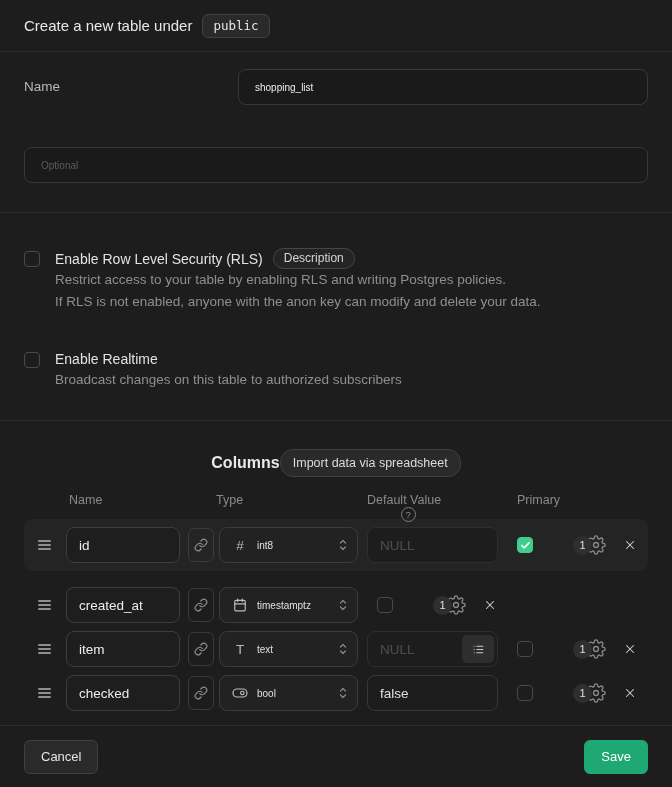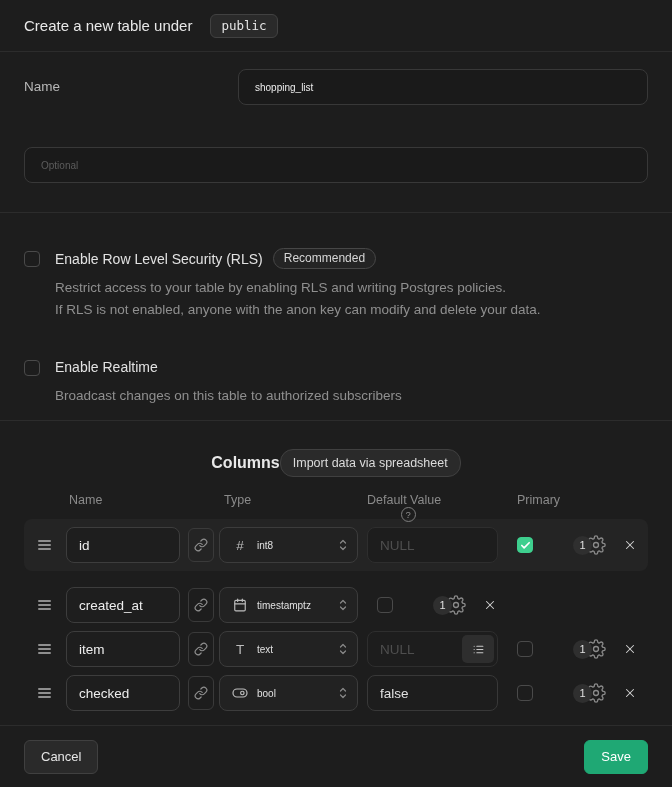--- a/index.html
+++ b/index.html
@@ -12,21 +12,21 @@
   }
   .dialog { display:flex; flex-direction:column; width:672px; height:659px; }
 
   
   .modal-header {
     height:52px; flex:0 0 52px; display:flex; align-items:center;
     padding:0 24px; border-bottom:1px solid #2c2c2c;
   }
   .modal-title { font-size:15px; color:#e8e8e8; }
   .schema-badge {
-    margin-left:18px; font-family:"DejaVu Sans Mono", monospace;
+    margin-left:10px; font-family:"DejaVu Sans Mono", monospace;
     font-size:12.5px; color:#e5e5e5; background:#2a2a2a;
     border:1px solid #414141; border-radius:6px; padding:3px 10px 4px;
   }
 
   
   .section-a { height:161px; flex:0 0 161px; padding:17px 24px 0; border-bottom:1px solid #2c2c2c; }
   .form-row { display:flex; }
   .form-row + .form-row { margin-top:42px; }
   .form-row label { width:214px; padding-top:10px; font-size:13.5px; color:#b8b8b8; }
   .text-input {
@@ -44,35 +44,35 @@
     width:16px; height:16px; flex:0 0 16px; border:1px solid #4a4a4a;
     border-radius:4px; background:transparent; margin-top:3px; cursor:pointer;
   }
   .toggle-content { margin-left:15px; }
   .toggle-title-row { display:flex; align-items:center; }
   .toggle-title { font-size:14px; color:#e2e2e2; line-height:20px; }
   .pill {
     margin-left:10px; font-size:12px; color:#d6d6d6; background:#242424;
     border:1px solid #474747; border-radius:999px; padding:2px 10px 3px;
   }
-  .toggle-desc { margin-top:8px; font-size:13.5px; color:#8f8f8f; line-height:21.5px; }
+  .toggle-desc { margin-top:0; font-size:13.5px; color:#8f8f8f; line-height:21.5px; }
 
   
   .section-c { height:305px; flex:0 0 305px; padding:24px 24px 0; border-bottom:1px solid #2c2c2c; }
   .columns-head { display:flex; align-items:center; justify-content:center; height:36px; }
   .columns-title { font-size:16px; font-weight:700; color:#e8e8e8; }
   .btn-secondary {
     height:28px; background:#2a2a2a; border:1px solid #404040; border-radius:13px;
     color:#dcdcdc; font-size:12.5px; padding:0 12px; cursor:pointer;
     font-family:"Liberation Sans", sans-serif;
   }
   .cols-header-row { position:relative; margin-top:12px; height:16px; font-size:12.5px; color:#8a8a8a; }
   .col-h { position:absolute; top:0; }
   .col-h-name    { left:45px; }
-  .col-h-type    { left:200px; }
+  .col-h-type    { left:192px; }
   .col-h-default { left:343px; display:flex; align-items:center;flex-direction:column; }
   .col-h-primary { left:493px; }
   .help-circle {
     display:inline-flex; align-items:center; justify-content:center;
     width:15px; height:15px; border:1px solid #7d7d7d; border-radius:50%;
     font-size:9.5px; color:#8f8f8f; margin-left:8px;
   }
 
   
   .row-panel { margin-top:10px; background:#242424; border-radius:8px; padding:8px 0; }
@@ -172,21 +172,21 @@
       <input class="text-input" type="text" placeholder="Optional" style="">
     </div>
   </div>
 
   <div class="section-b">
     <div class="toggle-block">
       <span class="checkbox"></span>
       <div class="toggle-content">
         <div class="toggle-title-row">
           <span class="toggle-title">Enable Row Level Security (RLS)</span>
-          <span class="pill">Recommended</span>
+          <span class="pill">Description</span>
         </div>
         <div class="toggle-desc">
           <div>Restrict access to your table by enabling RLS and writing Postgres policies.</div>
           <div>If RLS is not enabled, anyone with the anon key can modify and delete your data.</div>
         </div>
       </div>
     </div>
     <div class="toggle-block">
       <span class="checkbox"></span>
       <div class="toggle-content">

